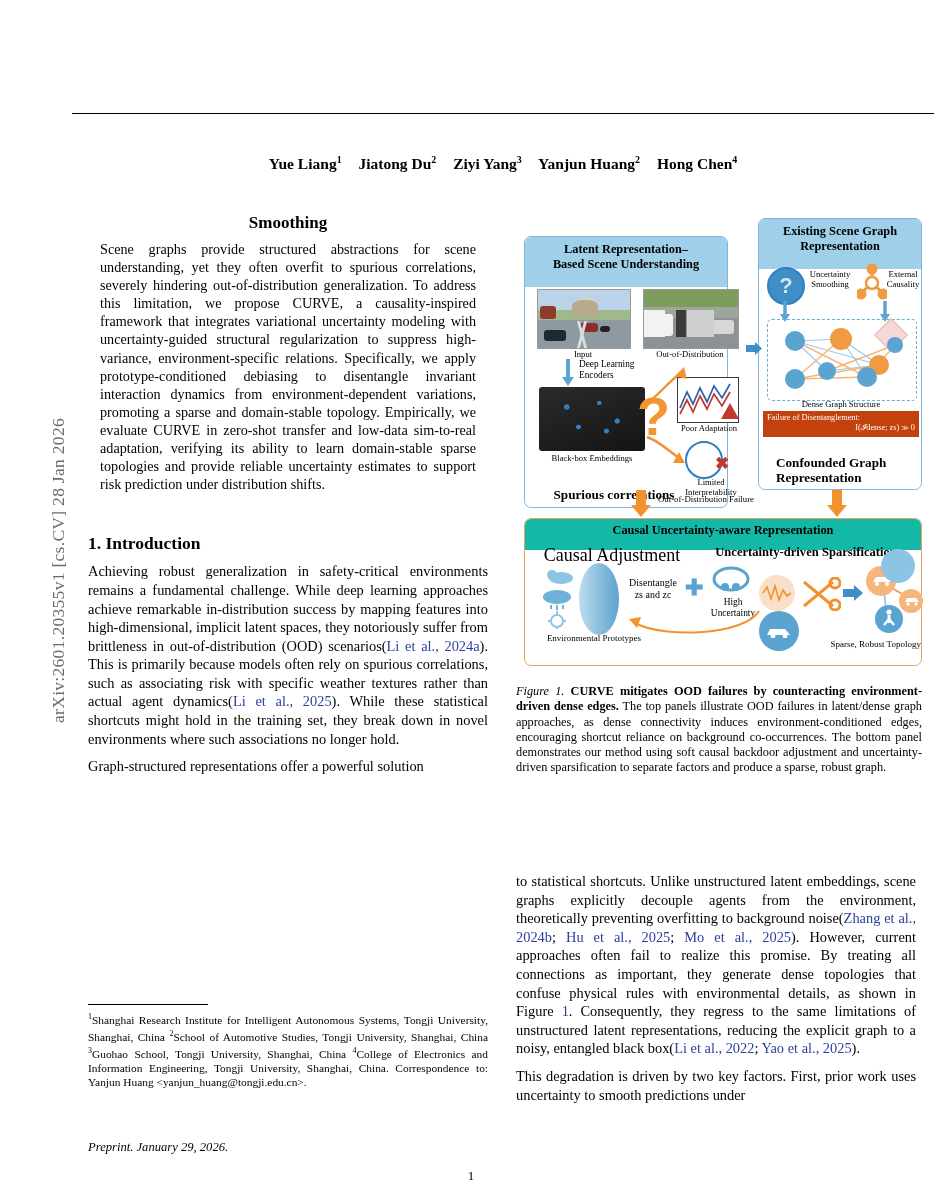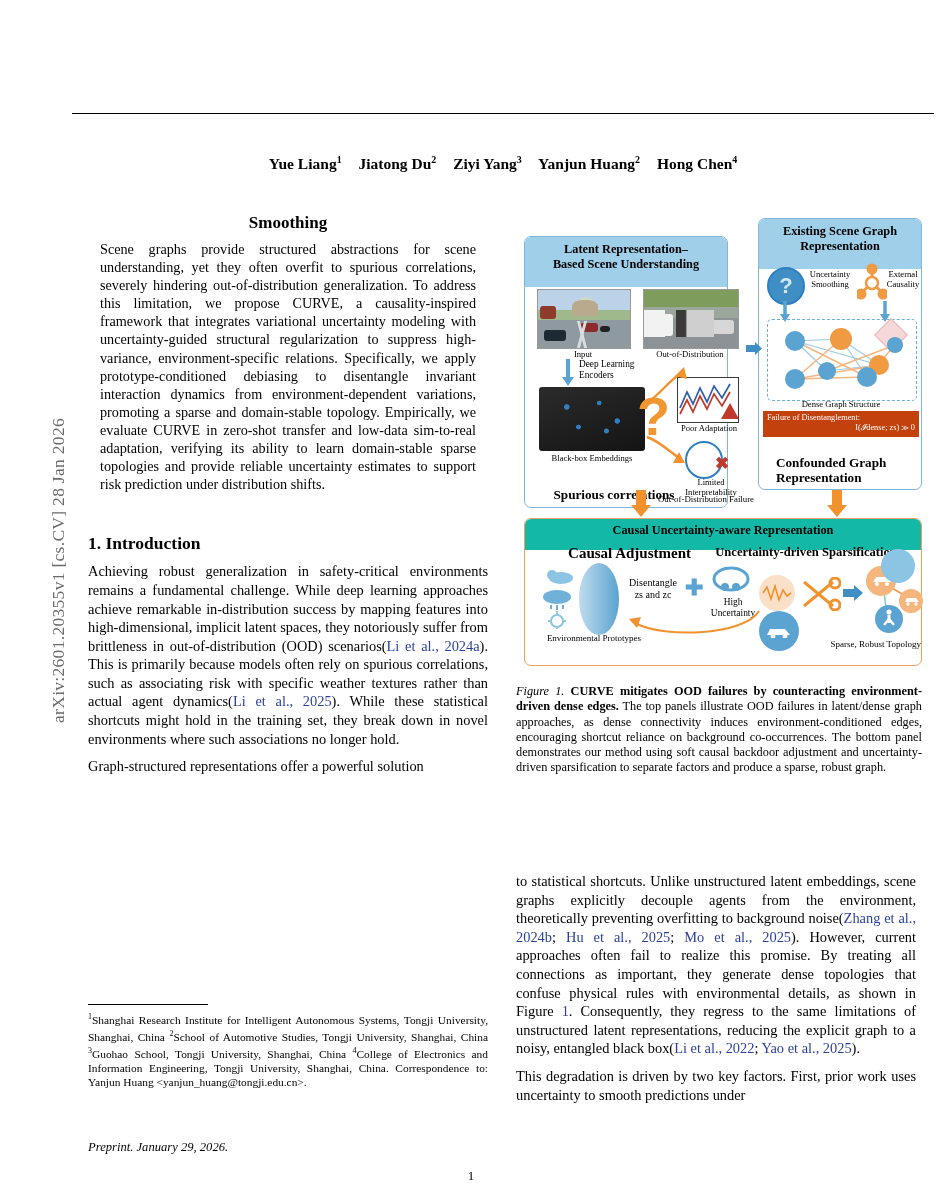--- a/index.html
+++ b/index.html
@@ -366,21 +366,21 @@
       <polygon points="1,15 21,15 11,27" fill="#f2922e"></polygon>
     </svg>
     <svg style="position:absolute;left:308px;top:272px;" width="22" height="28">
       <rect x="6" y="0" width="10" height="16" fill="#f2922e"></rect>
       <polygon points="1,15 21,15 11,27" fill="#f2922e"></polygon>
     </svg>
 
     <div class="panel orange" style="left:6px; top:300px; width:398px; height:148px;">
       <div class="panel-head orange" style="height:22px; padding-top:4px;">Causal Uncertainty-aware Representation</div>
 
-      <div style="position:absolute;left:8px;top:26px;width:158px;text-align:right;font-weight:bold;font-size:15px;">Causal Adjustment</div>
+      <div style="position:absolute;left:8px;top:26px;width:158px;text-align:center;font-weight:normal;font-size:18px;">Causal Adjustment</div>
       <div style="position:absolute;left:170px;top:26px;width:222px;text-align:center;font-weight:bold;font-size:12.6px;">Uncertainty-driven Sparsification</div>
 
       <div style="position:absolute;left:14px;top:48px;width:46px;height:62px;">
         <svg width="46" height="62">
           <circle cx="13" cy="8" r="5" fill="#8cc4e3"></circle>
           <ellipse cx="22" cy="11" rx="12" ry="6" fill="#8cc4e3"></ellipse>
           <ellipse cx="18" cy="30" rx="14" ry="7" fill="#6fb1d8"></ellipse>
           <line x1="12" y1="38" x2="12" y2="42" stroke="#6fb1d8" stroke-width="2"></line>
           <line x1="18" y1="38" x2="18" y2="43" stroke="#6fb1d8" stroke-width="2"></line>
           <line x1="24" y1="38" x2="24" y2="42" stroke="#6fb1d8" stroke-width="2"></line>

